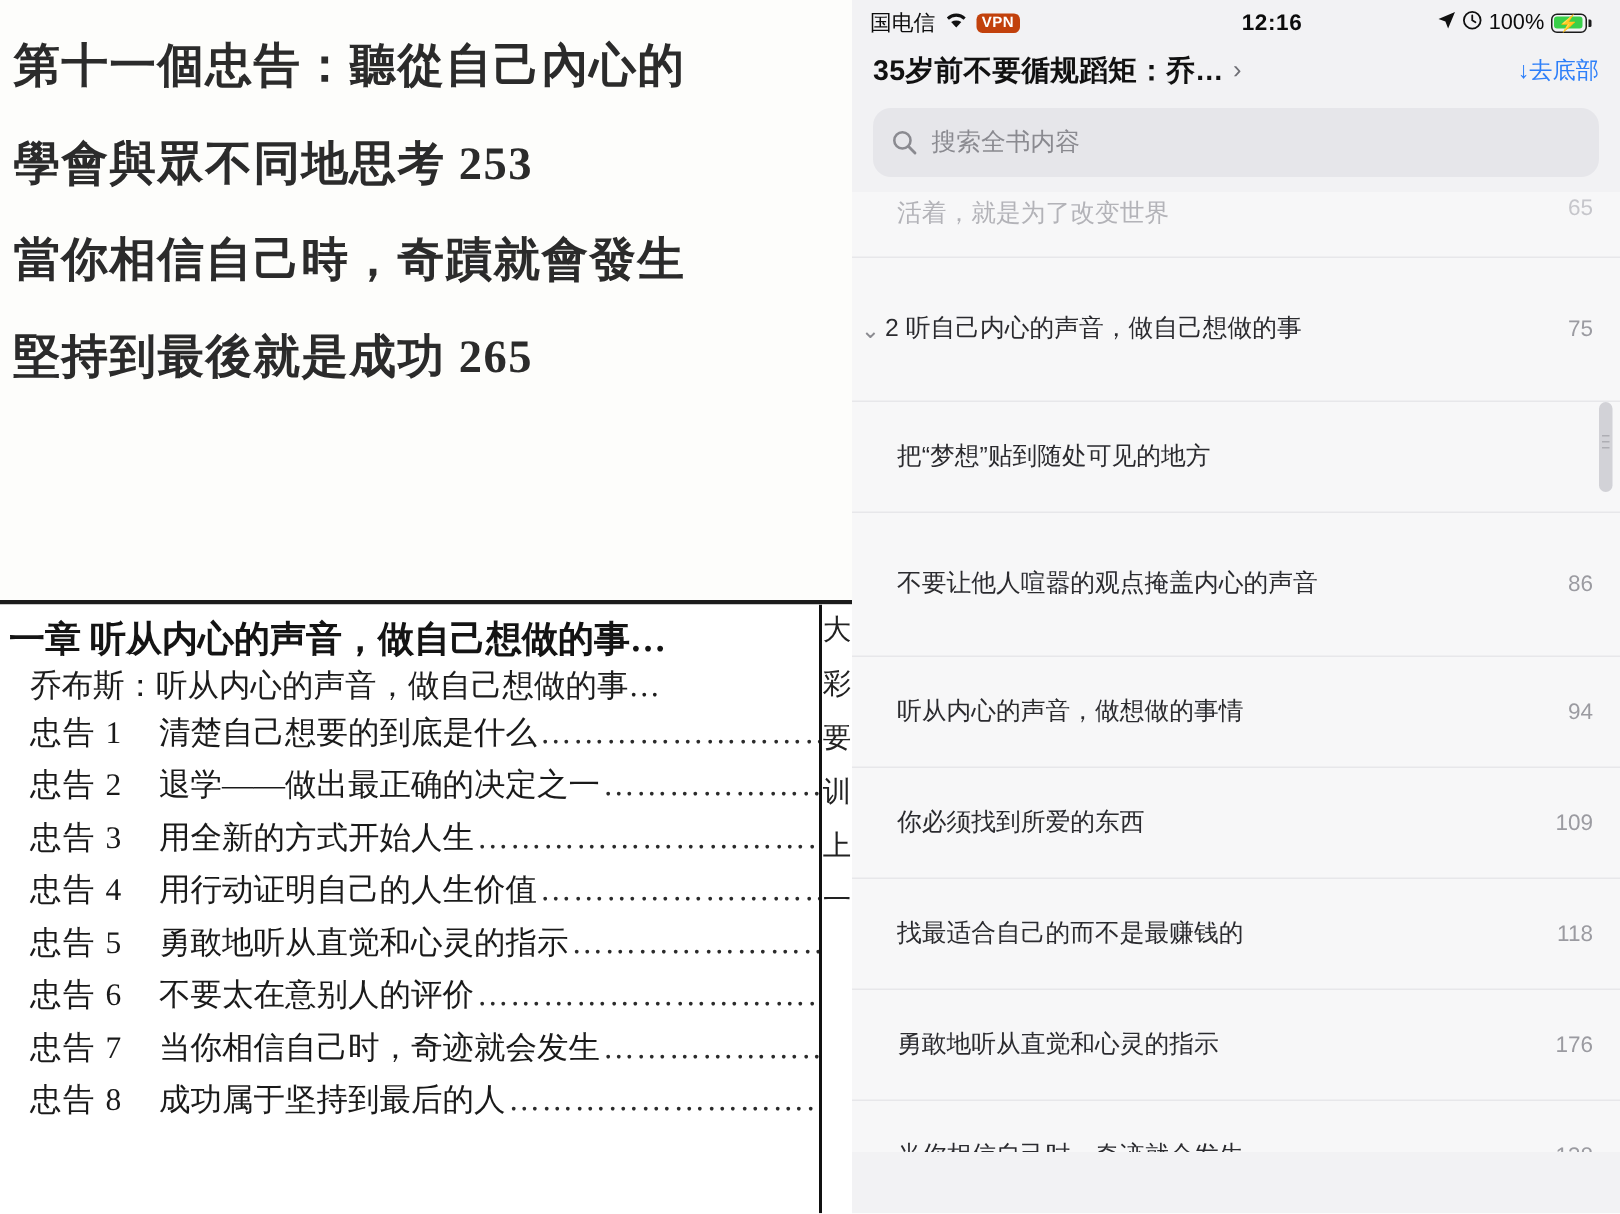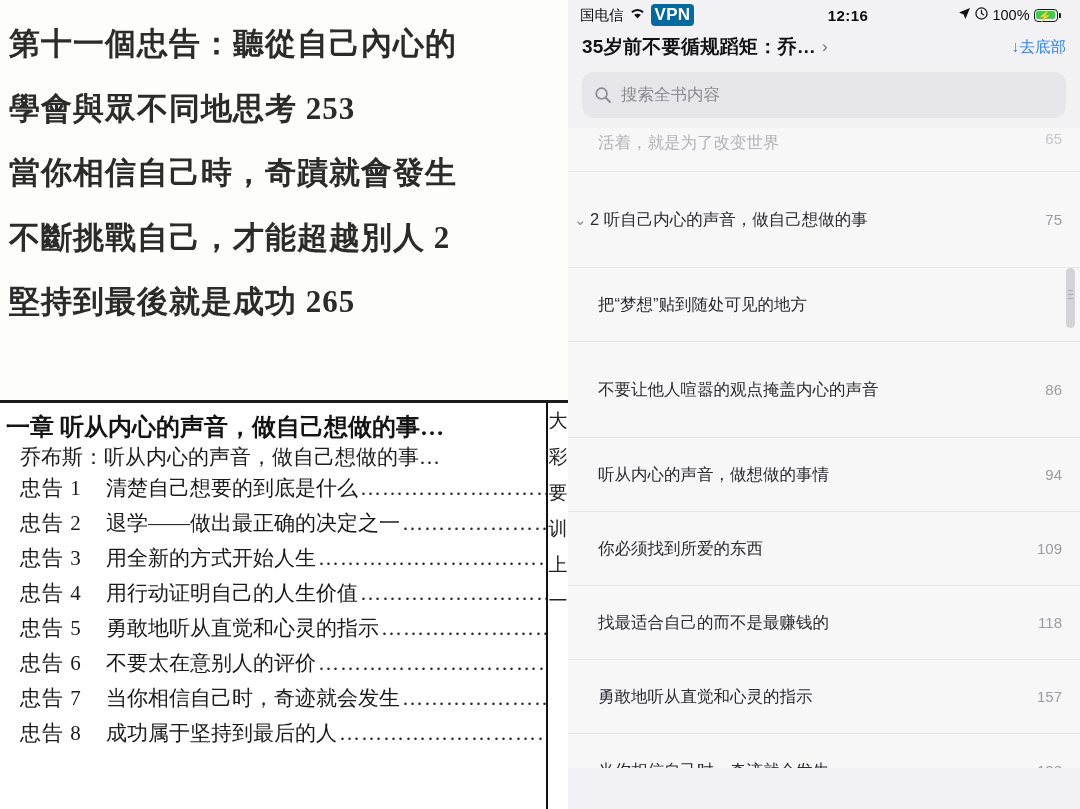--- a/index.html
+++ b/index.html
@@ -120,22 +120,22 @@
     font-size: 14.5px;
     color: #0c0c0c;
     padding: 0 12px;
     background: #f2f2f4;
     gap: 5px;
   }
   .sb-left { display:flex; align-items:center; gap:5px; min-width: 168px; }
   .sb-center { flex: 1; text-align:center; font-weight: 600; font-size: 15px; letter-spacing:.4px;}
   .sb-right { display:flex; align-items:center; gap:4px; justify-content:center; min-width: 120px;}
   .vpn-badge {
-    background: #0369a1; color:#fff; border-radius: 4px;
-    font-size: 17px; padding: 1px 4px; font-weight: 700; letter-spacing:.3px;
+    background: #c2410c; color:#fff; border-radius: 4px;
+    font-size: 10px; padding: 1px 4px; font-weight: 700; letter-spacing:.3px;
   }
   .batt {
     width: 24px; height: 13px; border: 1.6px solid #1b1b1b;
     border-radius: 4px; position: relative; display:inline-block;
   }
   .batt::after {
     content:""; position:absolute; right:-4px; top:3.5px;
     width:2px; height:5px; background:#1b1b1b; border-radius:0 1px 1px 0;
   }
   .batt .fill {
@@ -224,21 +224,20 @@
 <body>
 
 <div class="page">
 
   <div class="left-pane">
 
     <div class="scan-top">
       <div class="ln">第十一個忠告：聽從自己內心的</div>
       <div class="ln">學會與眾不同地思考 253</div>
       <div class="ln">當你相信自己時，奇蹟就會發生</div>
-      <div class="ln">不斷挑戰自己，才能超越別人 2</div>
       <div class="ln">堅持到最後就是成功 265</div>
     </div>
 
     <div class="scan-divider"></div>
 
     <div class="scan-bottom">
       <div class="chap">一章 听从内心的声音，做自己想做的事…</div>
       <div class="sub">乔布斯：听从内心的声音，做自己想做的事…</div>
 
       <div class="toc-row">
@@ -376,21 +375,21 @@
         <span class="pg">109</span>
       </div>
 
       <div class="row indent">
         <span class="txt">找最适合自己的而不是最赚钱的</span>
         <span class="pg">118</span>
       </div>
 
       <div class="row indent">
         <span class="txt">勇敢地听从直觉和心灵的指示</span>
-        <span class="pg">157</span>
+        <span class="pg">176</span>
       </div>
 
       <div class="row indent">
         <span class="txt">当你相信自己时，奇迹就会发生</span>
         <span class="pg">138</span>
       </div>
 
       <div class="scroll-thumb"></div>
     </div>
   </div>

